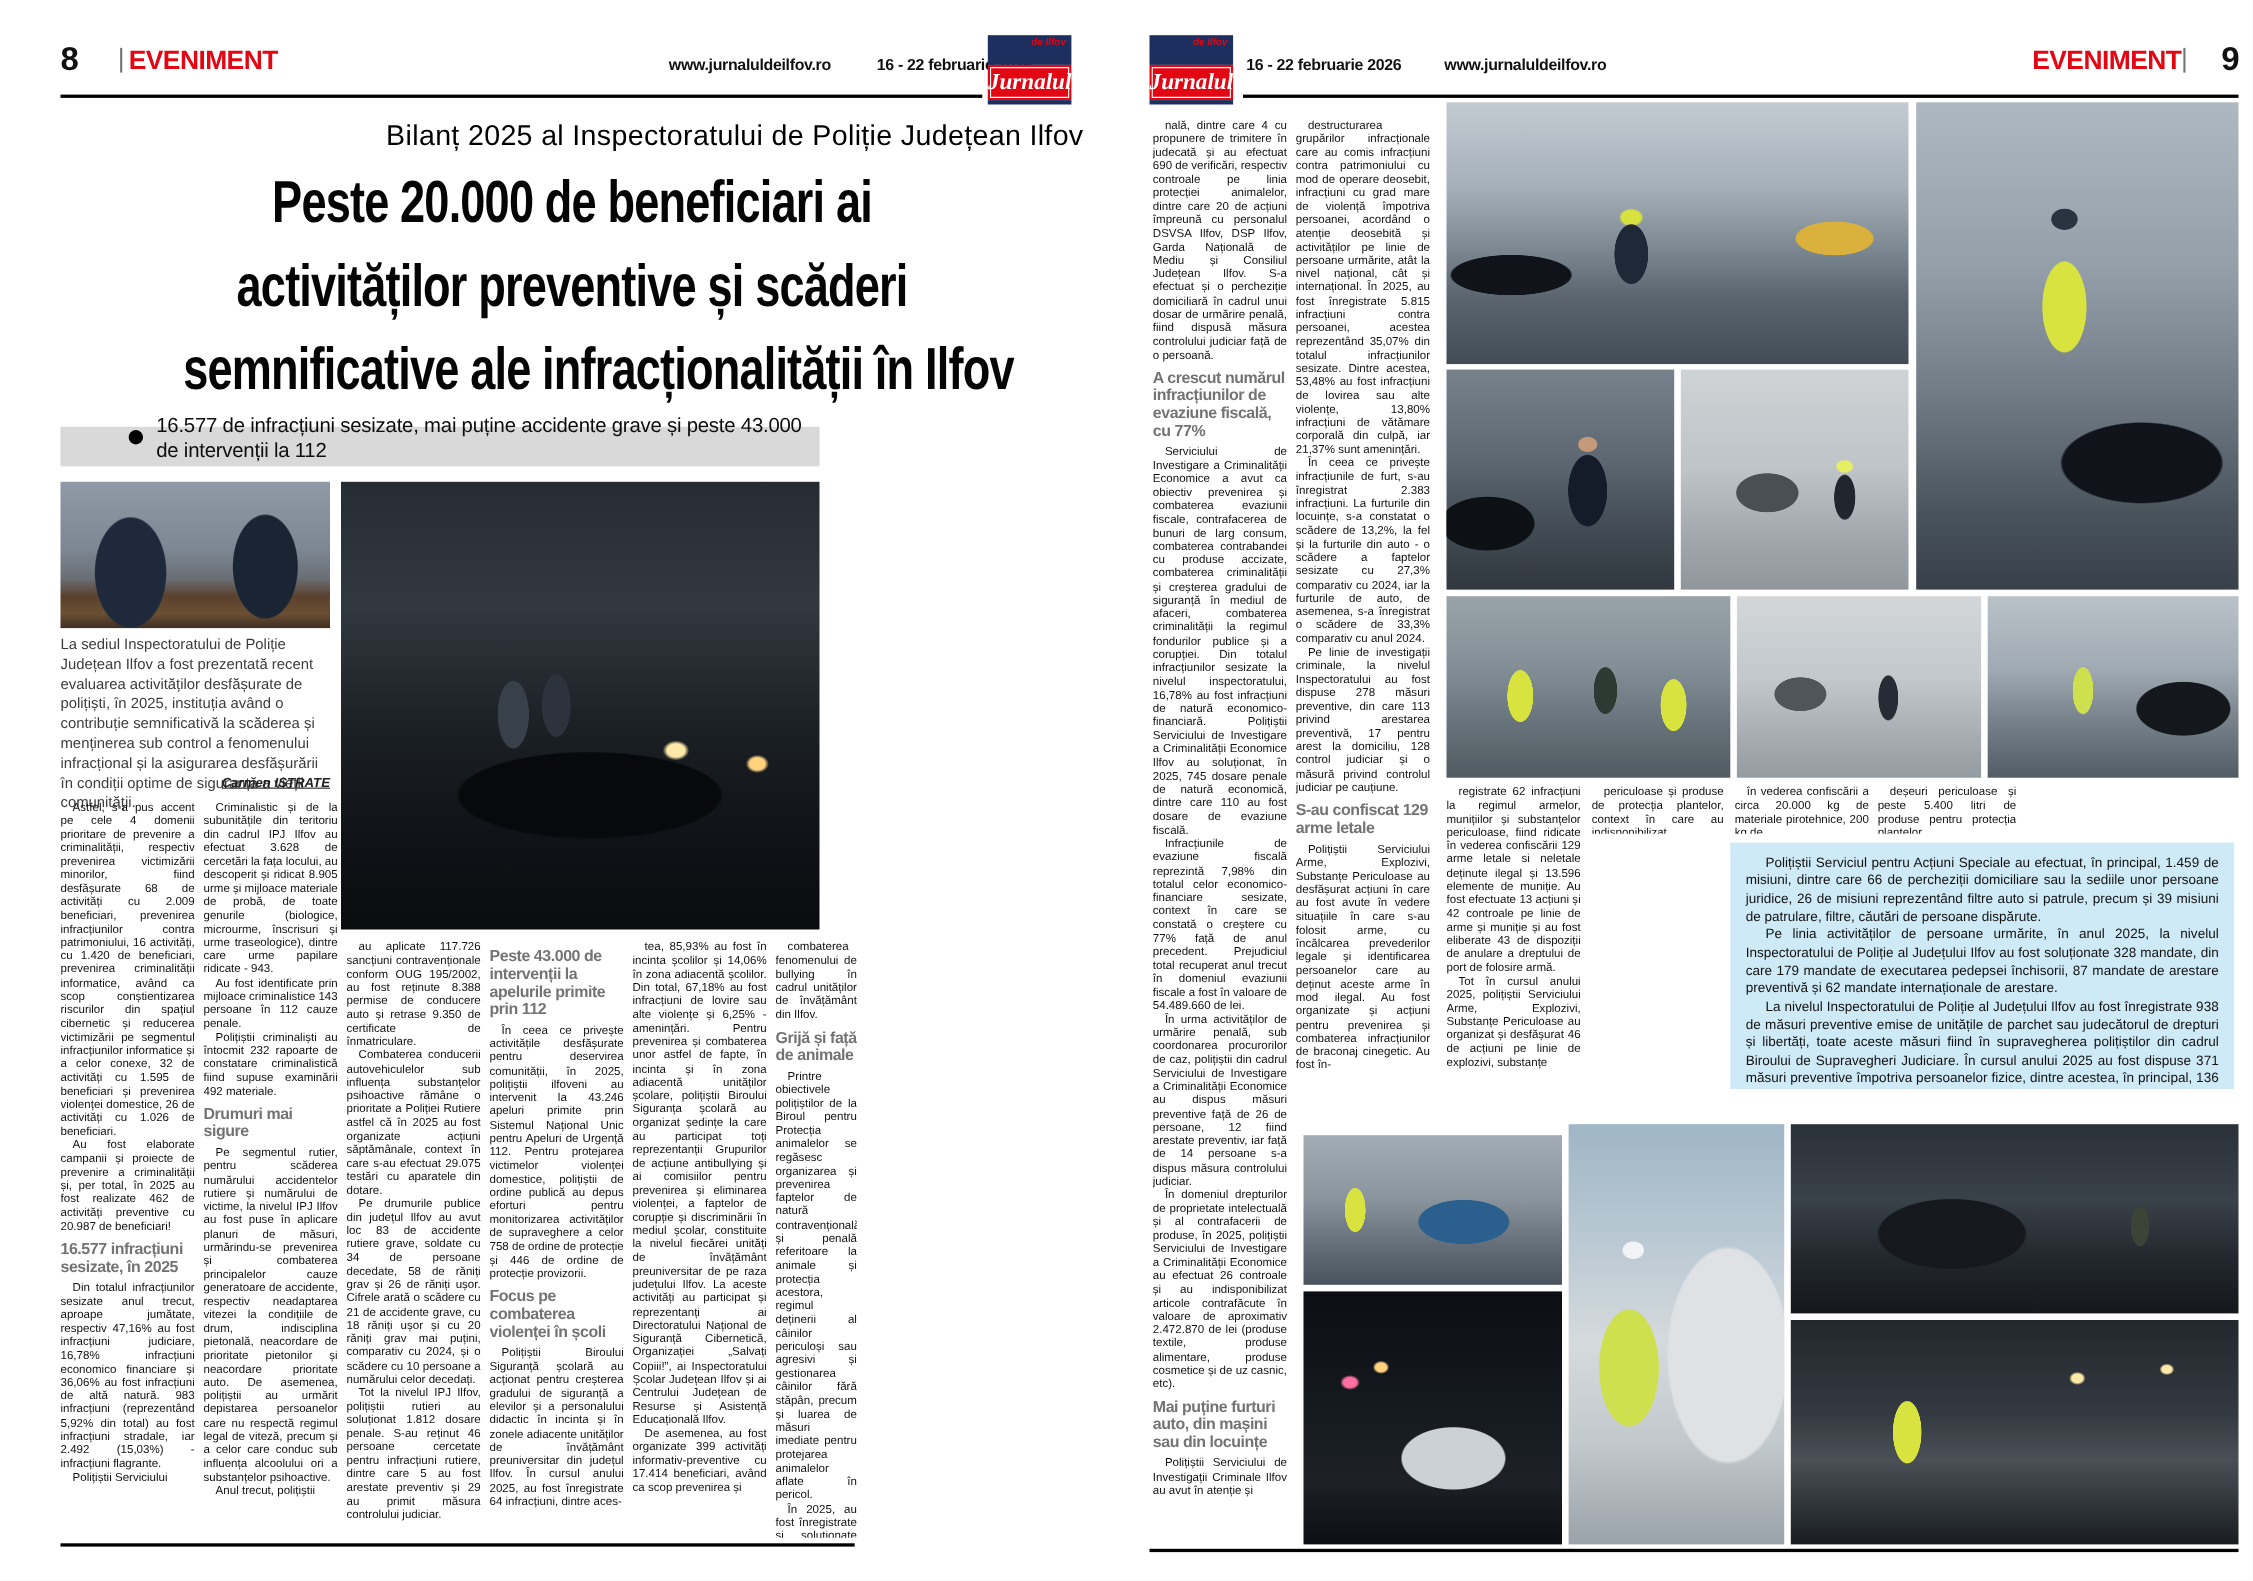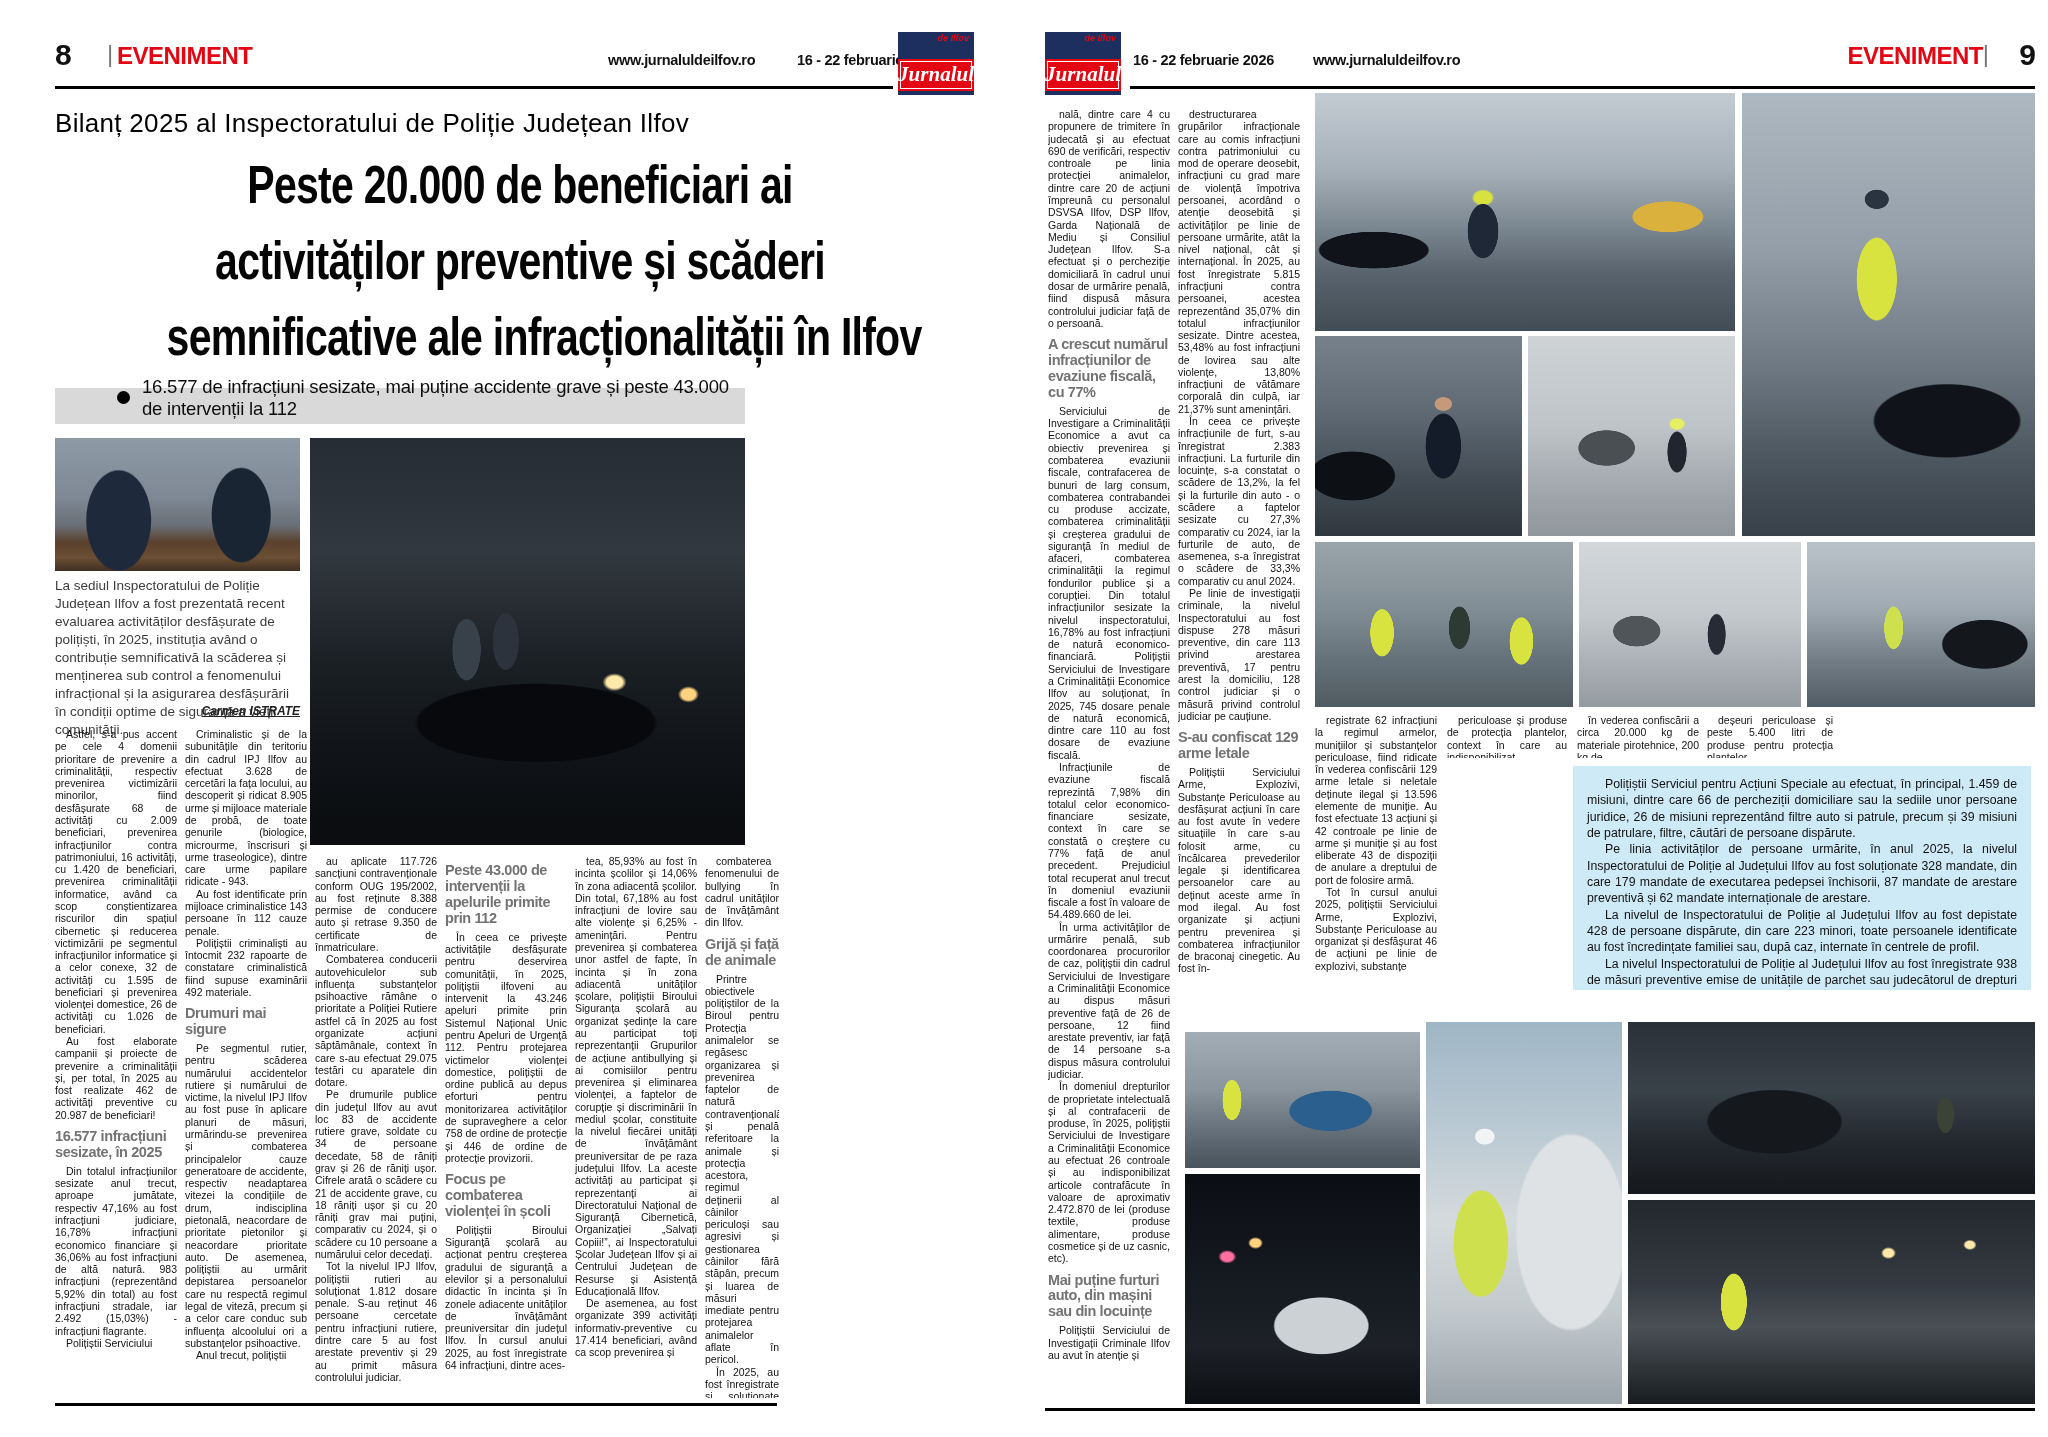--- a/index.html
+++ b/index.html
@@ -19,21 +19,21 @@
 
   .logo{position:absolute;width:76px;top:2px;}
   .logo-top{background:#1c2f5e;color:#e30613;font-size:9px;font-weight:700;font-style:italic;
             text-align:right;padding:1px 5px 16px 2px;line-height:10px;}
   .logo-main{background:#e30613;color:#fff;font-family:"Liberation Serif",serif;
              font-weight:700;font-style:italic;font-size:21px;text-align:right;
              padding:3px 0 4px;box-shadow:inset 0 0 0 2px #e30613, inset 0 0 0 3px #fff;}
   .logo-bot{background:#1c2f5e;height:4px;}
 
   
-  .kicker{position:absolute;top:78px;left:0;width:100%;text-align:left;font-size:26px;
+  .kicker{position:absolute;top:78px;left:0;width:100%;text-align:right;font-size:26px;
           font-weight:400;letter-spacing:.3px;color:#000;}
   .headline{position:absolute;top:116px;left:0;width:100%;text-align:center;}
   .hl{white-space:nowrap;font-size:54px;line-height:76px;font-weight:800;letter-spacing:-1px;
       transform:scaleX(.76);transform-origin:50% 50%;color:#050505;}
   .subbar{position:absolute;top:358px;left:0;width:690px;height:36px;background:#d9d9d9;
           display:flex;align-items:center;padding:0 0 17px 62px;box-sizing:border-box;}
   .bullet{width:13px;height:13px;border-radius:50%;background:#000;margin-right:12px;flex:0 0 auto;}
   .subtext{font-size:18.5px;color:#0d0d0d;letter-spacing:-0.2px;}
 
   
@@ -229,21 +229,20 @@
     <div class="cap" style="left:532px;top:684px;width:122px;height:44px;">
         <p class="para">în vederea confiscării a circa 20.000 kg de materiale pirotehnice, 200 kg de</p>
       </div>
     <div class="cap" style="left:662px;top:684px;width:126px;height:44px;">
         <p class="para">deșeuri periculoase și peste 5.400 litri de produse pentru protecția plantelor.</p>
       </div>
 
     <div class="bluebox" style="left:528px;top:736px;width:458px;height:224px;">
         <p class="para">Polițiștii Serviciul pentru Acțiuni Speciale au efectuat, în principal, 1.459 de misiuni, dintre care 66 de percheziții domiciliare sau la sediile unor persoane juridice, 26 de misiuni reprezentând filtre auto si patrule, precum și 39 misiuni de patrulare, filtre, căutări de persoane dispărute.</p>
         <p class="para">Pe linia activităților de persoane urmărite, în anul 2025, la nivelul Inspectoratului de Poliție al Județului Ilfov au fost soluționate 328 mandate, din care 179 mandate de executarea pedepsei închisorii, 87 mandate de arestare preventivă și 62 mandate internaționale de arestare.</p>
-        <p class="para">La nivelul de Inspectoratului de Poliție al Județului Ilfov au fost depistate 428 de persoane dispărute, din care 223 minori, toate persoanele identificate au fost încredințate familiei sau, după caz, internate în centrele de profil.</p>
         <p class="para">La nivelul Inspectoratului de Poliție al Județului Ilfov au fost înregistrate 938 de măsuri preventive emise de unitățile de parchet sau judecătorul de drepturi și libertăți, toate aceste măsuri fiind în supravegherea polițiștilor din cadrul Biroului de Supravegheri Judiciare. În cursul anului 2025 au fost dispuse 371 măsuri preventive împotriva persoanelor fizice, dintre acestea, în principal, 136 au reprezentat arestări preventive, 20 arestări la domiciliu și 174 control judiciar.</p>
       </div>
 
     <div class="photo" style="left:140px;top:1002px;width:235px;height:136px;background:
            radial-gradient(70px 34px at 62% 58%, #2b5f8e 0 58%, rgba(0,0,0,0) 60%),
            radial-gradient(16px 34px at 20% 50%, #d9e33f 0 58%, rgba(0,0,0,0) 60%),
            linear-gradient(180deg,#a3adb5 0%,#8b959e 42%,#65707a 72%,#4a545d 100%);"></div>
     <div class="photo" style="left:140px;top:1144px;width:235px;height:230px;background:
            radial-gradient(80px 48px at 58% 66%, #ccd1d5 0 58%, rgba(0,0,0,0) 60%),
            radial-gradient(12px 9px at 18% 36%, #ff6fa0 0 50%, rgba(0,0,0,0) 75%),

